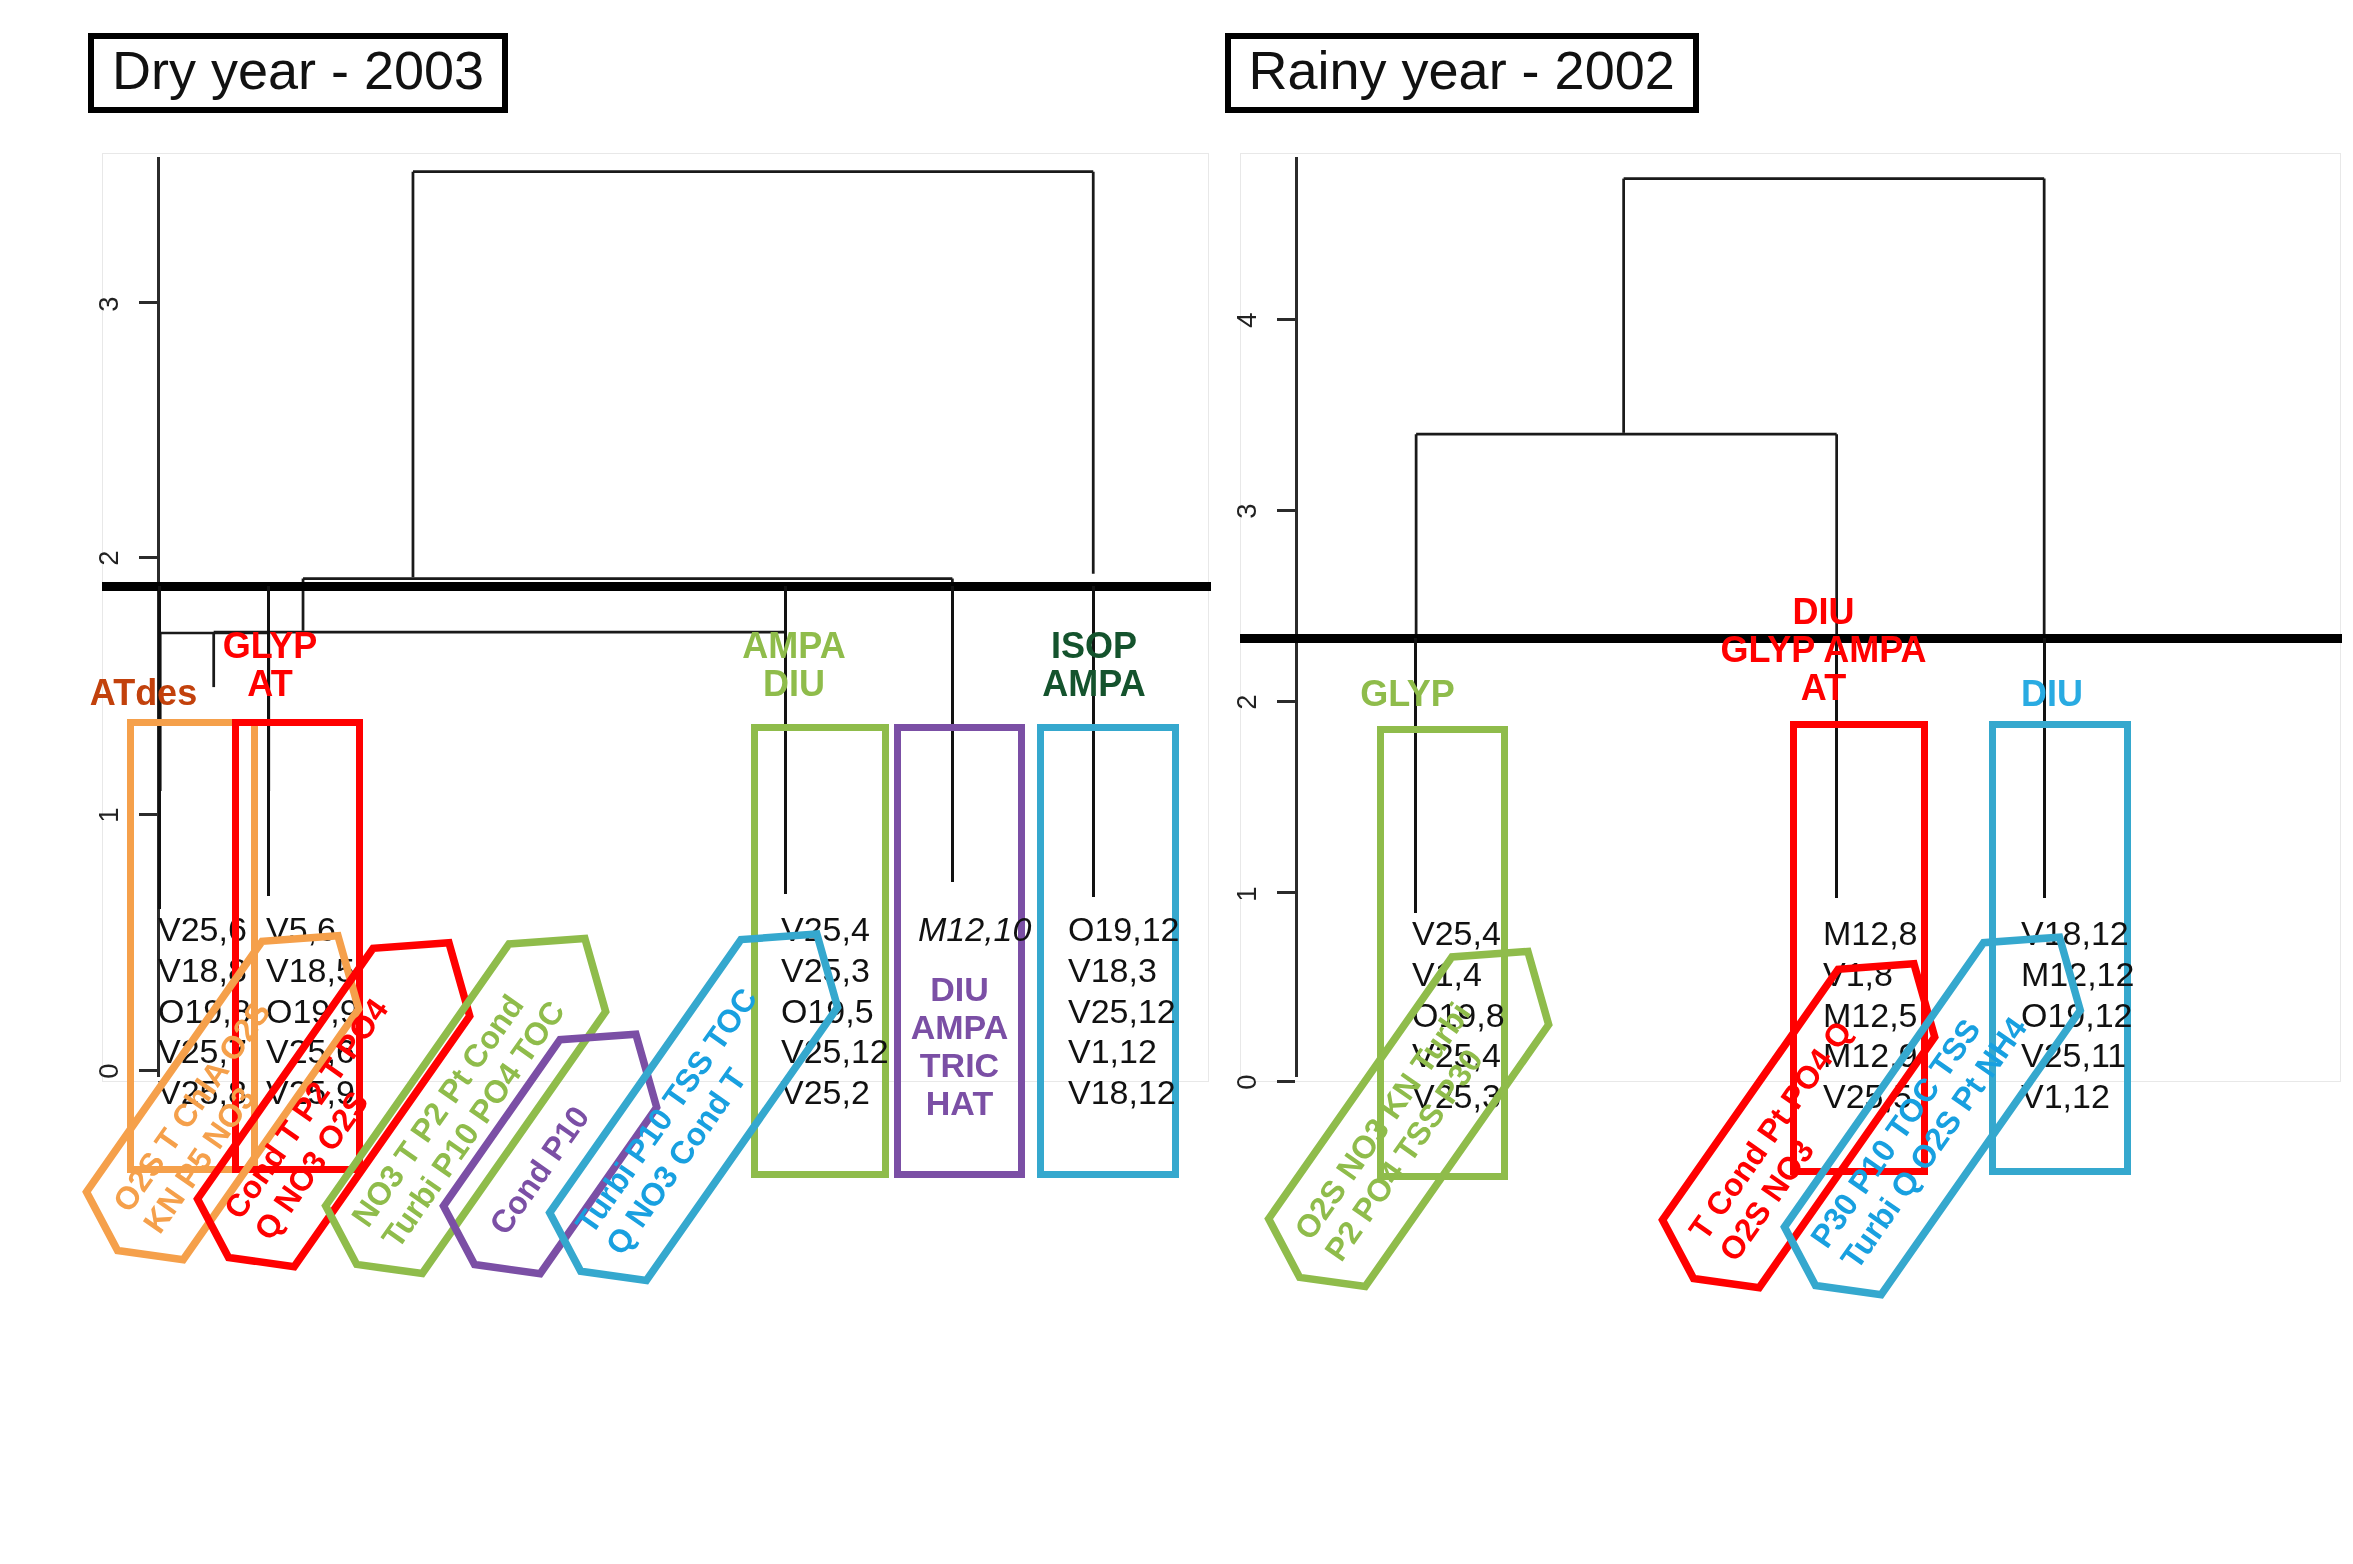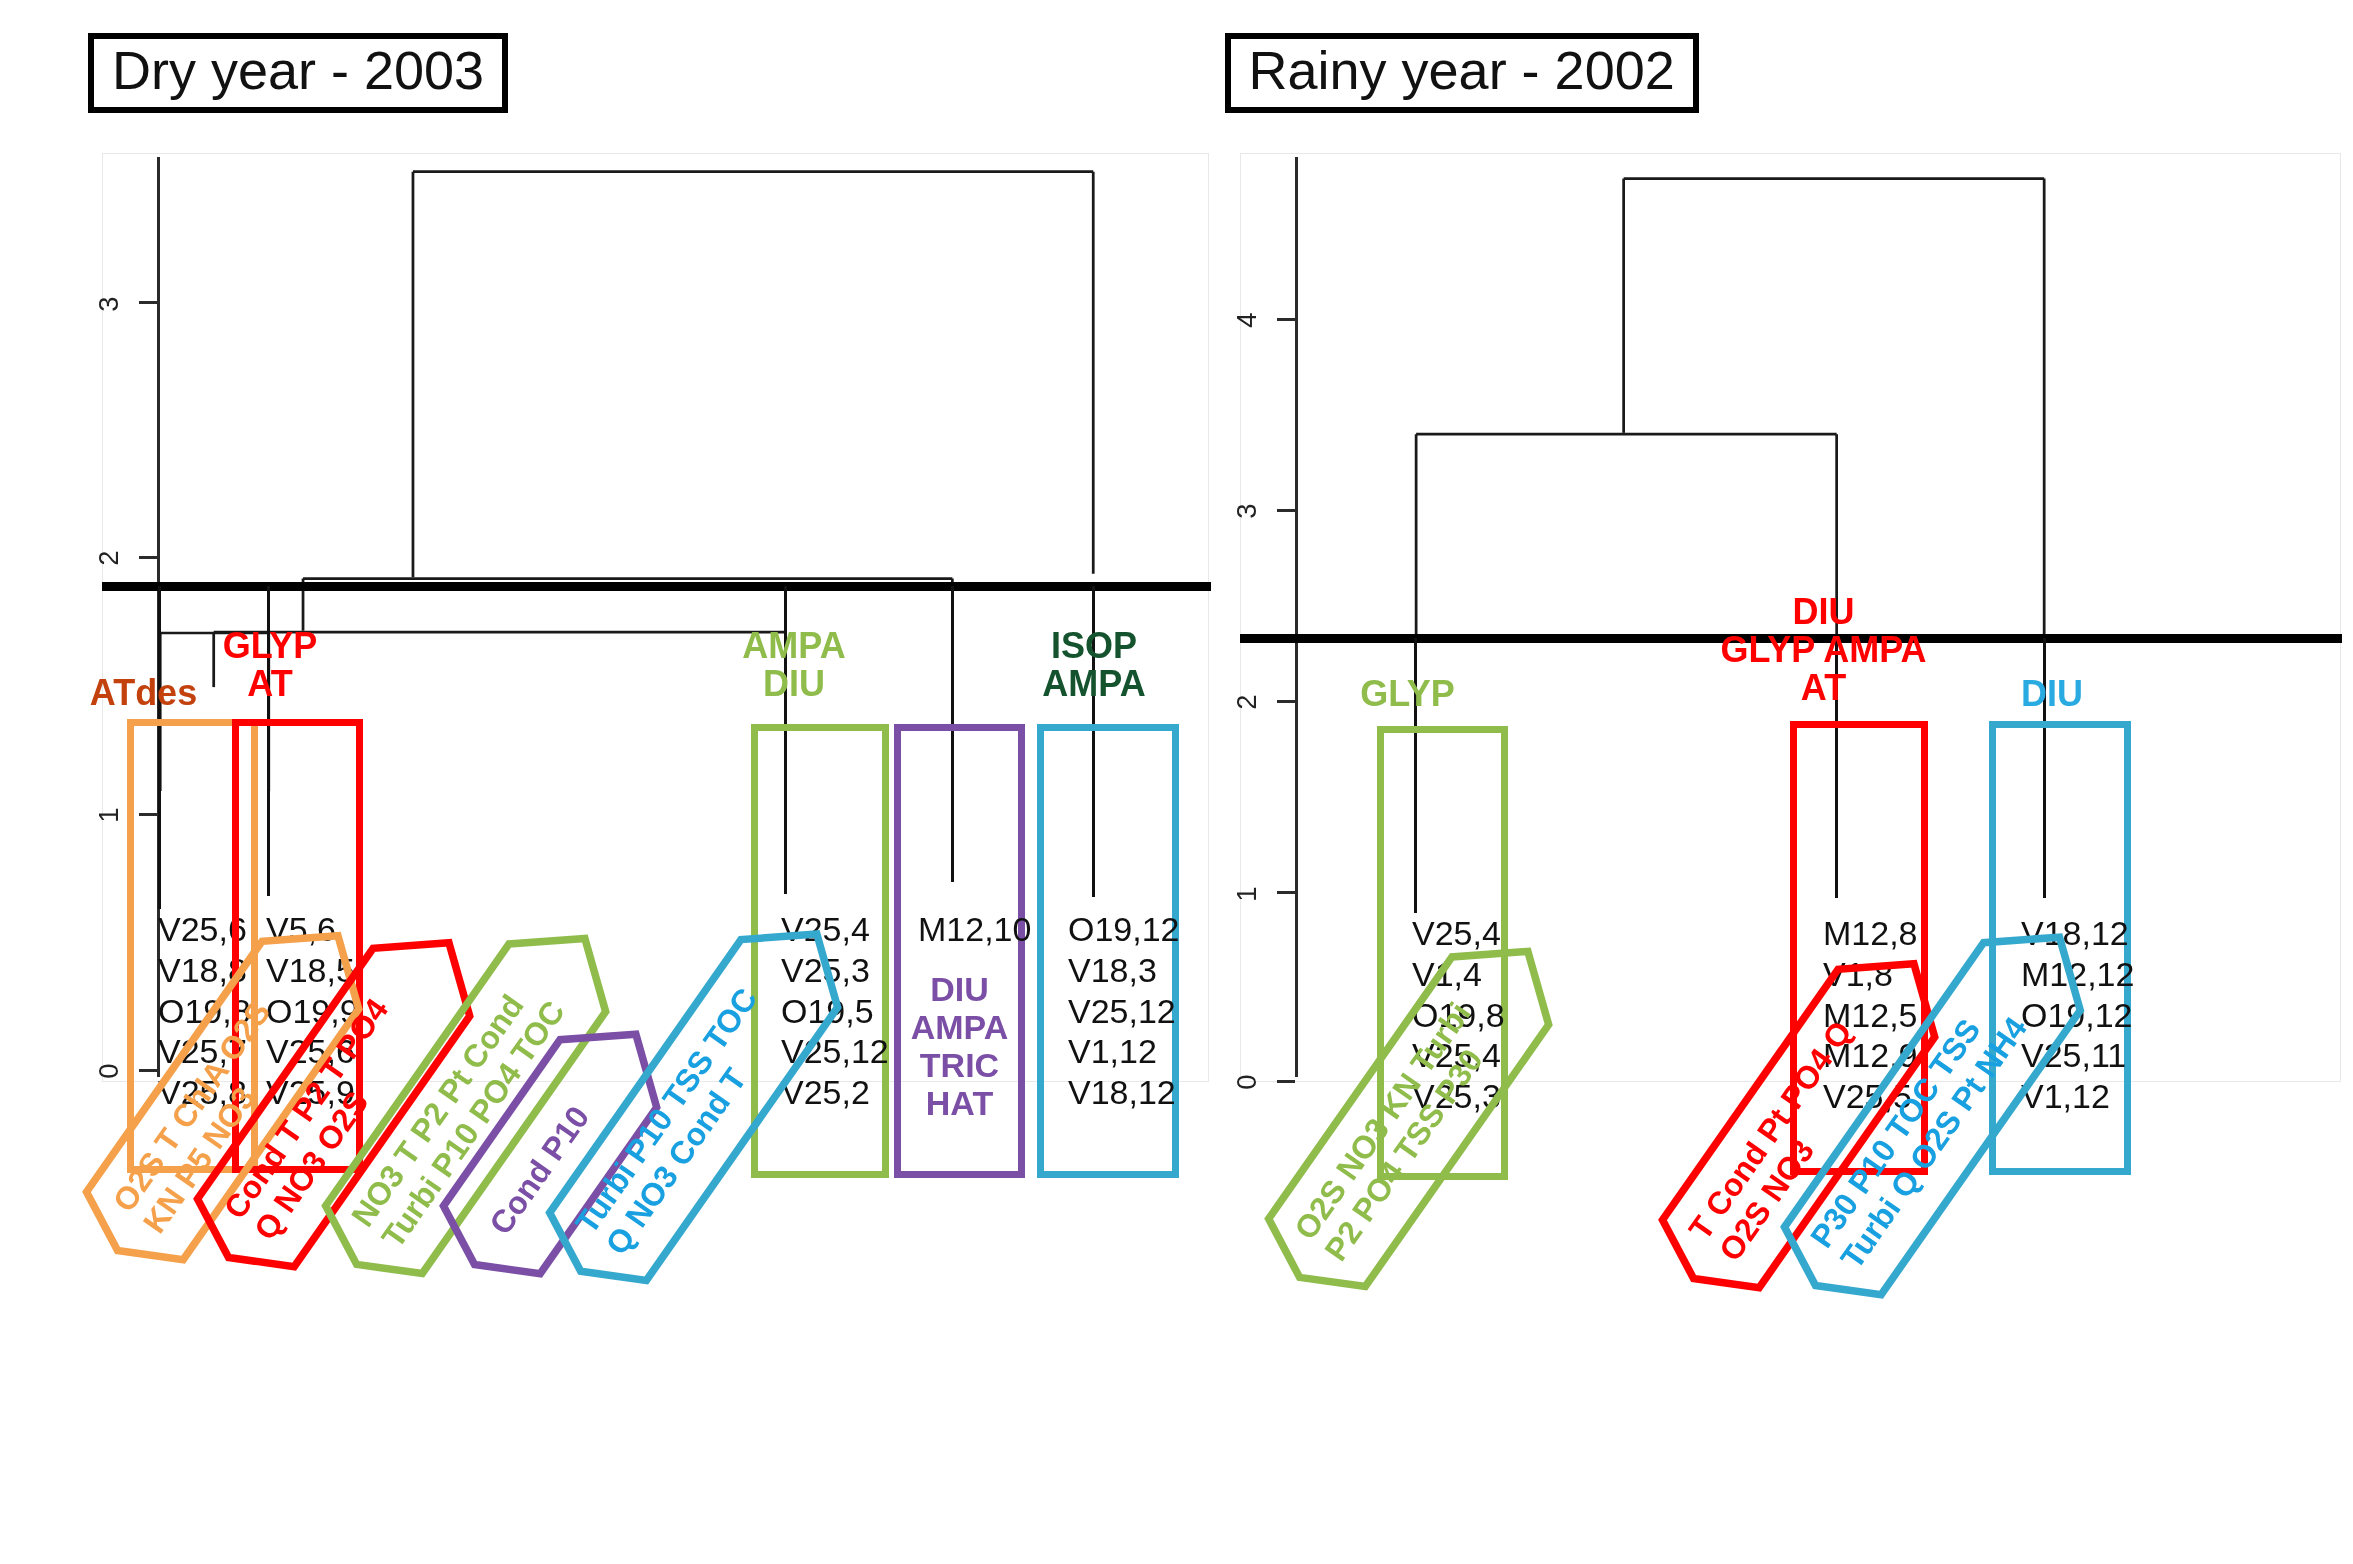--- a/index.html
+++ b/index.html
@@ -112,21 +112,21 @@
   <div class="cluster-label" style="left:715px;top:627px;width:158px;color:#8FBC4B;">AMPA
 DIU</div>
   <div class="cluster-box" style="left:751px;top:724px;width:138px;height:454px;border-width:7.6px;border-color:#8FBC4B;"></div>
   <div class="code-list" style="left:763px;top:909px;width:131px;">V25,4
 V25,3
 O19,5
 V25,12
 V25,2</div>
 
   <div class="cluster-box" style="left:894px;top:724px;width:131px;height:454px;border-width:7.6px;border-color:#7B4FA5;"></div>
-  <div class="code-list" style="left:900px;top:909px;width:131px;">M12,10</div>
+  <div class="code-list" style="left:900px;top:909px;width:131px;font-style:italic;">M12,10</div>
   <div class="inner-tag" style="left:894px;top:970px;width:131px;color:#7B4FA5;">DIU
 AMPA
 TRIC
 HAT</div>
 
   <div class="cluster-label" style="left:1015px;top:627px;width:158px;color:#14532d;">ISOP
 AMPA</div>
   <div class="cluster-box" style="left:1037px;top:724px;width:142px;height:454px;border-width:7.6px;border-color:#35A8CE;"></div>
   <div class="code-list" style="left:1050px;top:909px;width:138px;">O19,12
 V18,3

